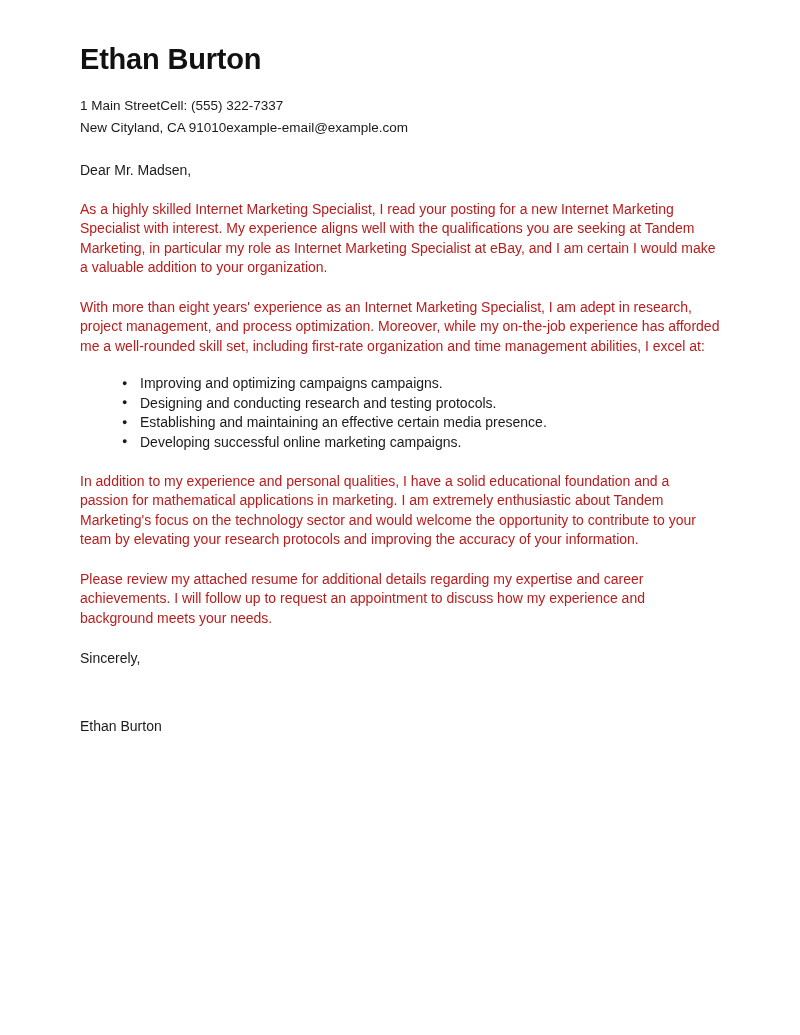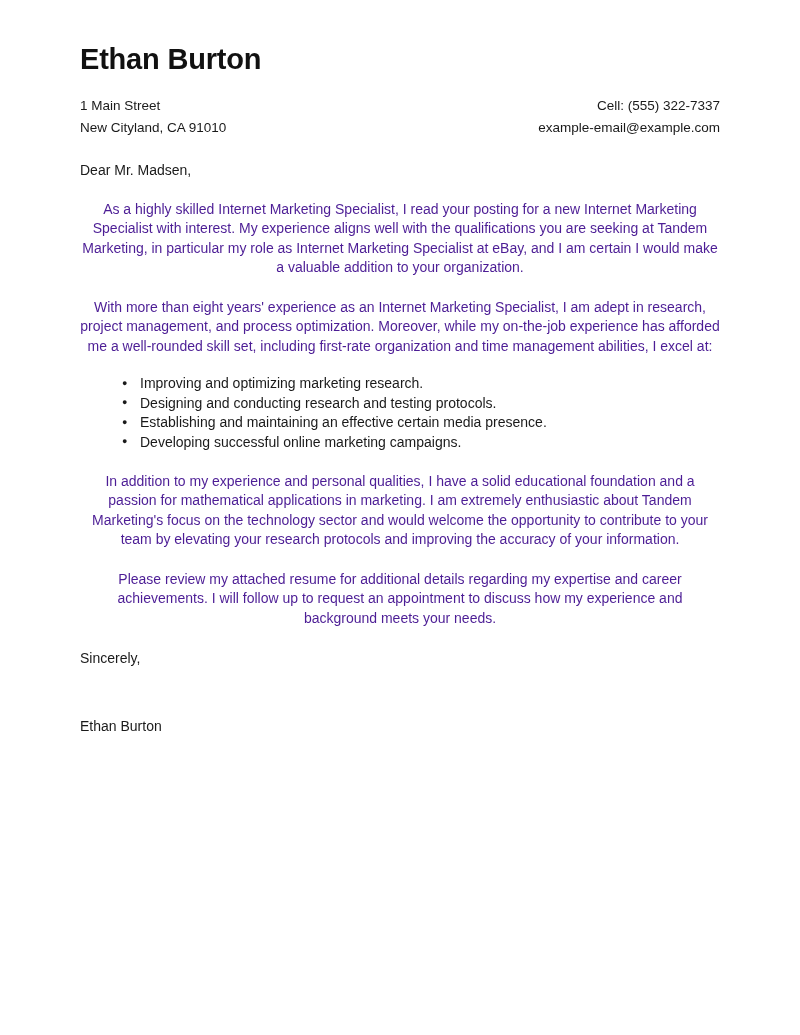--- a/index.html
+++ b/index.html
@@ -28,21 +28,20 @@
   .name {
     font-size: 29px;
     font-weight: bold;
     letter-spacing: -0.2px;
     line-height: 1.1;
     margin: 0 0 20px 0;
     color: #111111;
   }
   .contact-row {
     display: flex;
-    justify-content: space-between;
     align-items: baseline;
     font-size: 13.5px;
     line-height: 20px;
     color: #1a1a1a;
     margin-bottom: 2px;
   }
   .contact-left {
     text-align: left;
   }
   .contact-right {
@@ -51,23 +50,23 @@
   .salutation {
     font-size: 14px;
     line-height: 20px;
     margin-top: 22px;
     margin-bottom: 4px;
     color: #1a1a1a;
   }
   .para {
     font-size: 14px;
     line-height: 19.5px;
-    color: #4c1d95;
+    color: #b91c1c;
     margin: 20px 0 0 0;
-    text-align: center;
+    text-align: left;
   }
   ul.bullets {
     margin: 18px 0 0 0;
     padding: 0 0 0 42px;
     list-style: none;
   }
   ul.bullets li {
     font-size: 14px;
     line-height: 19px;
     color: #1a1a1a;
@@ -114,21 +113,21 @@
       <span class="contact-left">New Cityland, CA 91010</span>
       <span class="contact-right">example-email@example.com</span>
     </div>
 
     <p class="salutation">Dear Mr. Madsen,</p>
 
     <p class="para">As a highly skilled Internet Marketing Specialist, I read your posting for a new Internet Marketing Specialist with interest. My experience aligns well with the qualifications you are seeking at Tandem Marketing, in particular my role as Internet Marketing Specialist at eBay, and I am certain I would make a valuable addition to your organization.</p>
     <p class="para">With more than eight years' experience as an Internet Marketing Specialist, I am adept in research, project management, and process optimization. Moreover, while my on-the-job experience has afforded me a well-rounded skill set, including first-rate organization and time management abilities, I excel at:</p>
 
     <ul class="bullets">
-      <li>Improving and optimizing marketing research.</li>
+      <li>Improving and optimizing campaigns campaigns.</li>
       <li>Designing and conducting research and testing protocols.</li>
       <li>Establishing and maintaining an effective certain media presence.</li>
       <li>Developing successful online marketing campaigns.</li>
     </ul>
 
     <p class="para">In addition to my experience and personal qualities, I have a solid educational foundation and a passion for mathematical applications in marketing. I am extremely enthusiastic about Tandem Marketing's focus on the technology sector and would welcome the opportunity to contribute to your team by elevating your research protocols and improving the accuracy of your information.</p>
     <p class="para">Please review my attached resume for additional details regarding my expertise and career achievements. I will follow up to request an appointment to discuss how my experience and background meets your needs.</p>
 
     <p class="closing">Sincerely,</p>
     <p class="signature">Ethan Burton</p>

